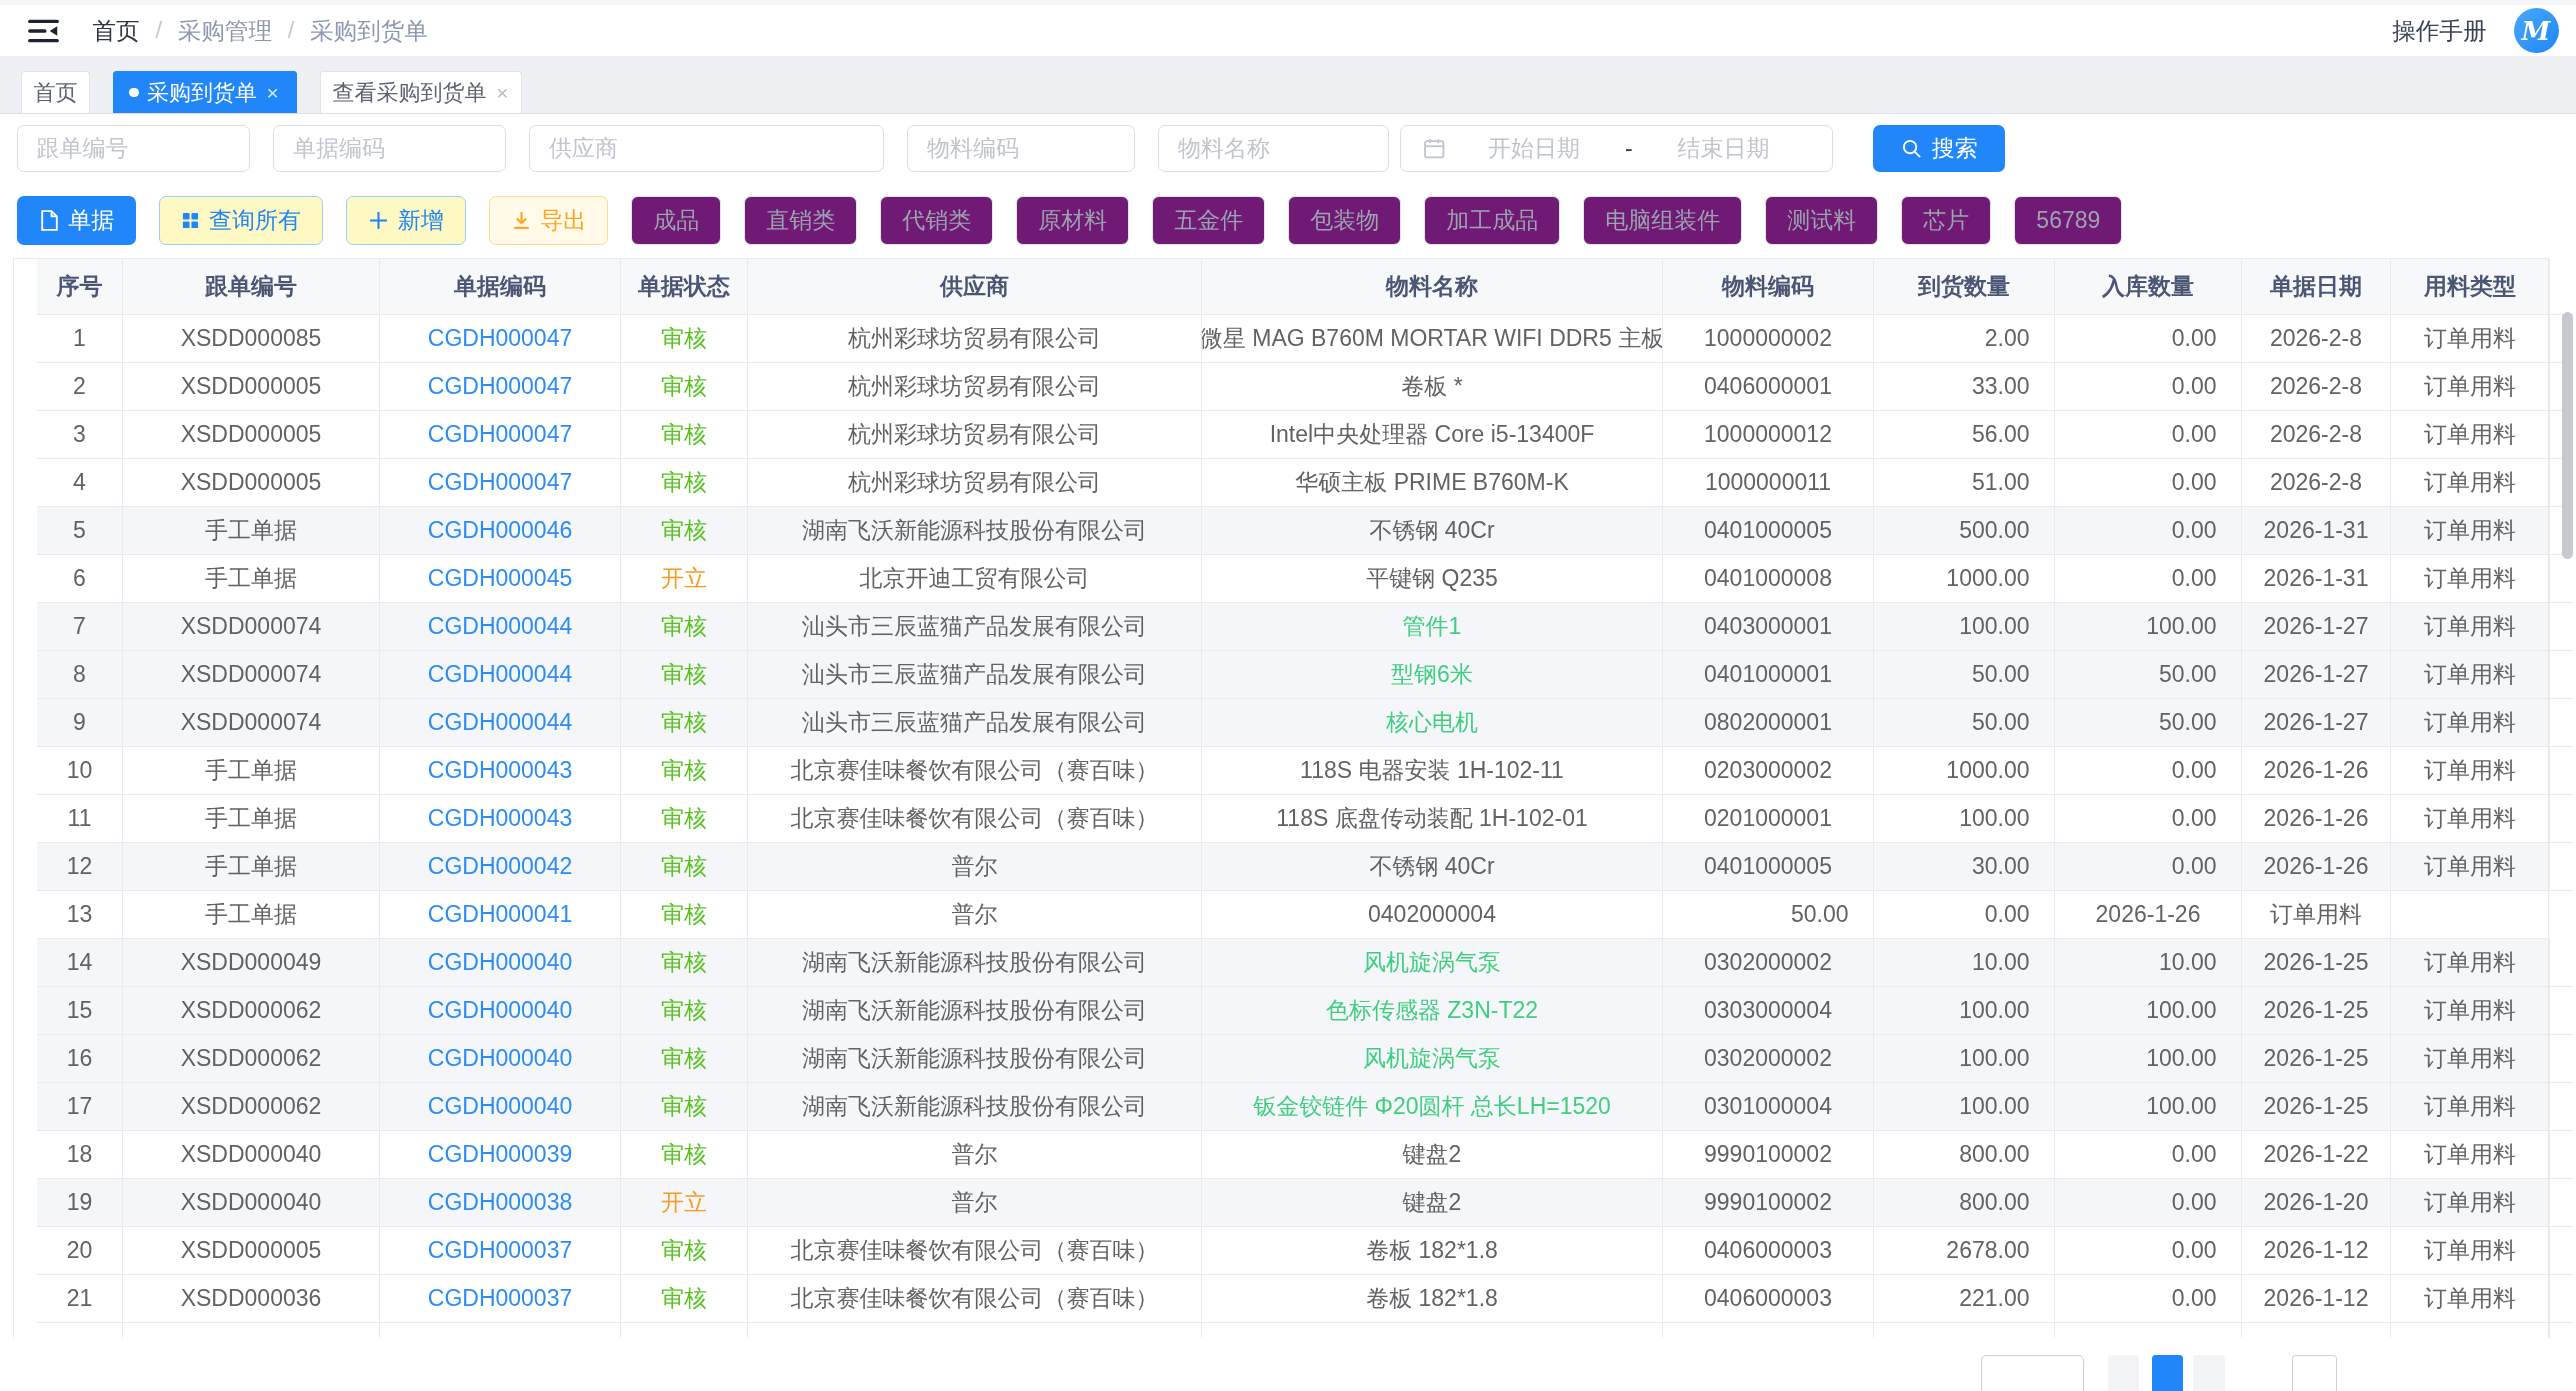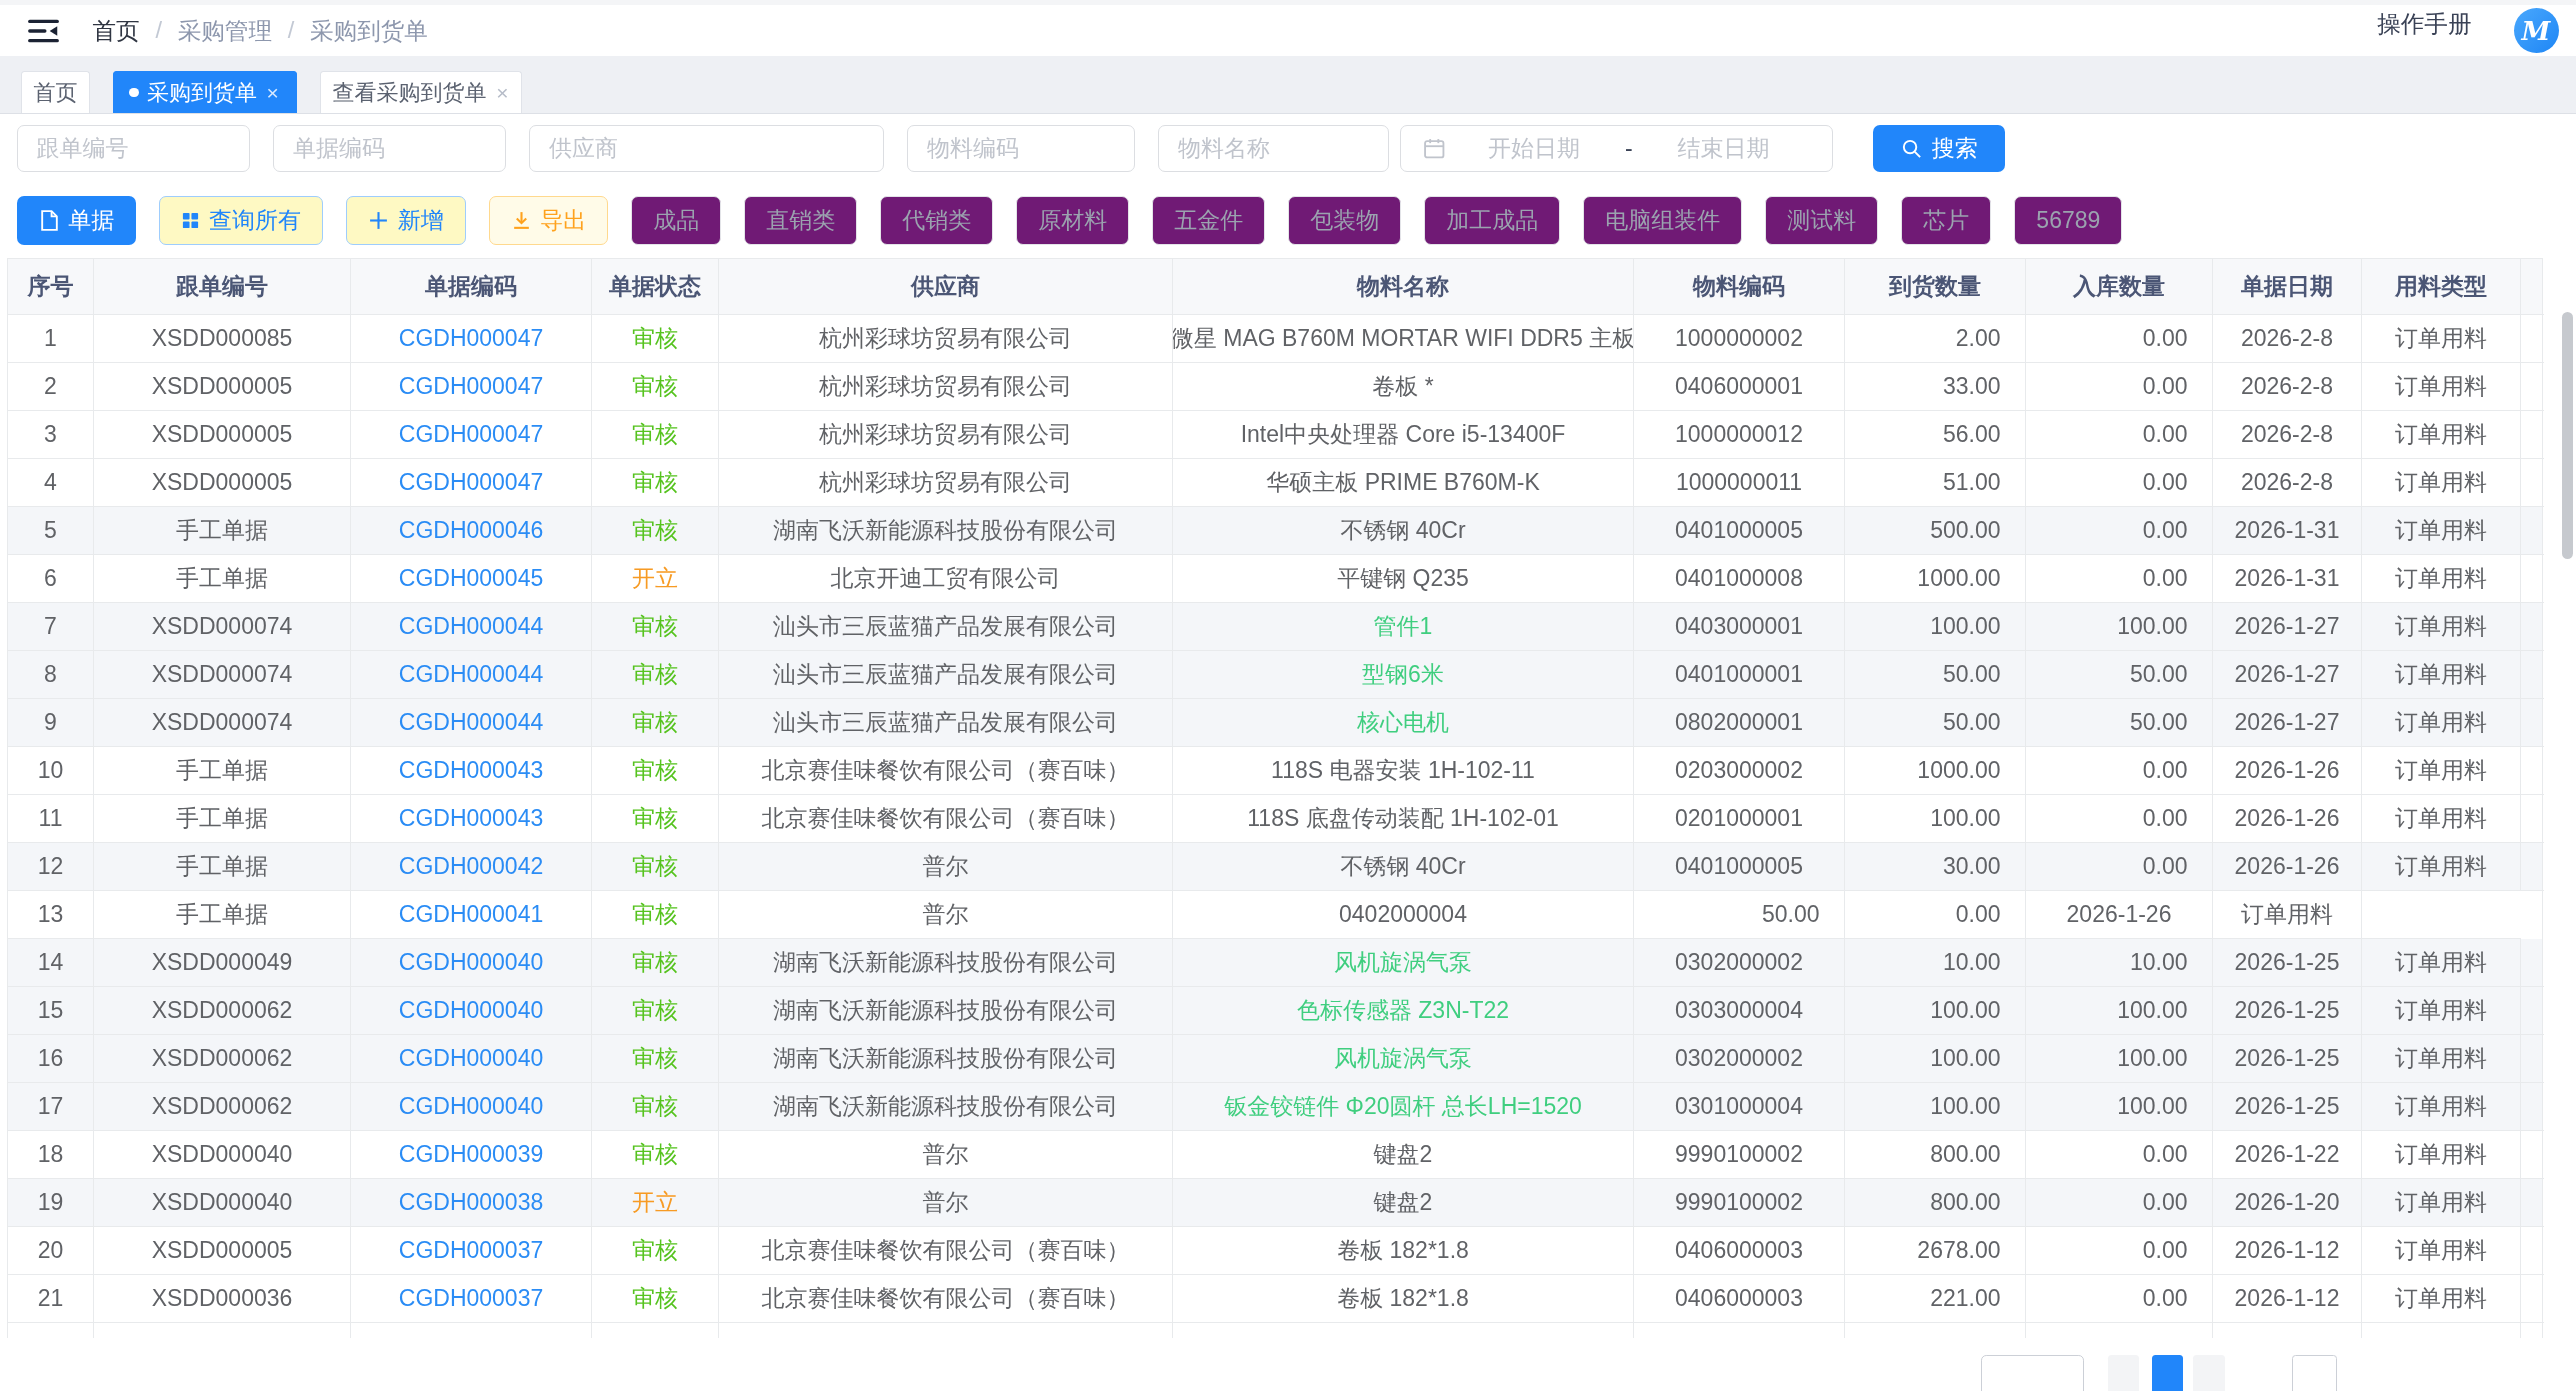--- a/index.html
+++ b/index.html
@@ -7,21 +7,21 @@
   body { font-family:"Liberation Sans","DejaVu Sans",sans-serif; color:#606266; }
   #app { position:relative; width:2576px; height:1391px; overflow:hidden; background:#fff; }
 
   
   .topbar { position:absolute; left:0; top:0; width:2576px; height:56px; background:#fff; border-top:5.2px solid #f4f5f7; display:flex; align-items:center; }
   .burger { margin-left:24.5px; width:38px; height:35px; display:flex; align-items:center; justify-content:center; cursor:pointer; }
   .crumbs { margin-left:30px; display:flex; align-items:center; gap:15.7px; font-size:23.6px; }
   .crumb-home { color:#2f3542; }
   .crumb-sep { color:#c3c9d4; }
   .crumb-dim { color:#8d97ad; }
-  .top-right { margin-left:auto; display:flex; gap:42px; margin-right:17.5px; }
+  .top-right { margin-left:auto; display:flex; align-items:center; gap:27px; margin-right:17.5px; }
   .manual { font-size:23.6px; color:#3a4256; }
   .avatar { width:45px; height:45px; border-radius:50%; background:linear-gradient(135deg,#4aa8fd,#1e86f5); color:#fff; display:flex; align-items:center; justify-content:center; font-family:"DejaVu Serif","Liberation Serif",serif; font-style:italic; font-weight:bold; font-size:26px; }
 
   
   .tabstrip { position:absolute; left:0; top:56px; width:2576px; height:58px; background:#eef0f4; border-bottom:0.9px solid #dde0e6; }
   .tabs { position:absolute; left:21px; bottom:0; display:flex; gap:23px; align-items:flex-end; }
   .tab { height:42px; display:flex; align-items:center; gap:7.9px; padding:0 11.4px; background:#fff; border:0.9px solid #e0e3e9; border-bottom:none; border-radius:3.5px 3.5px 0 0; font-size:22px; color:#5b6270; cursor:pointer; }
   .tab.active { background:#2186fa; border-color:#2186fa; color:#fff; padding:0 15.7px; }
   .tab .dot { width:9.6px; height:9.6px; border-radius:50%; background:#fff; }
   .tab .x { font-size:21px; line-height:1; color:#b6bcc8; padding:0 1.7px; }
@@ -37,21 +37,21 @@
 
   
   .toolbar { position:absolute; left:16.6px; top:196px; height:49px; display:flex; gap:23px; }
   .tbtn { height:49px; border-radius:7px; font-size:23px; display:inline-flex; align-items:center; justify-content:center; gap:8.7px; padding:0 21px; cursor:pointer; border:0.9px solid transparent; white-space:nowrap; }
   .tbtn.primary { background:#2186fa; color:#fff; }
   .tbtn.lightblue { background:#fef9c3; border-color:#9ecdfd; color:#2186fa; }
   .tbtn.yellow { background:#fffbe8; border-color:#ffd98e; color:#ffa21d; }
   .tbtn.gray { background:#701a75; border-color:#e3e4e8; color:#9ba3af; }
 
   
-  .table { position:absolute; left:7px; top:258px; width:2536px; border:0.9px solid #e8eaec; border-bottom:none; }
+  .table { position:absolute; left:13px; top:258px; width:2536px; border:0.9px solid #e8eaec; border-bottom:none;padding-left:23px; }
   .trow { display:grid; grid-template-columns:86px 257px 241px 127px 454px 461px 211px 181px 187px 149px 159px 23px; }
   .thead { background:#f7f8fa; height:56px; }
   .thead .cell { font-weight:bold; color:#4b5675; font-size:23px; }
   .cell { border-right:0.9px solid #e8eaec; border-bottom:0.9px solid #e8eaec; display:flex; align-items:center; justify-content:center; font-size:23px; color:#606266; overflow:hidden; white-space:nowrap; }
   .cell:last-child { border-right:none; }
   .brow { height:48px; background:#fff; }
   .brow.shaded { background:#f4f6f9; }
   .brow .num { justify-content:flex-end; padding-right:24.5px; }
   .doc-link { color:#2a8cf5; cursor:pointer; }
   .st-green { color:#56c31f; }

